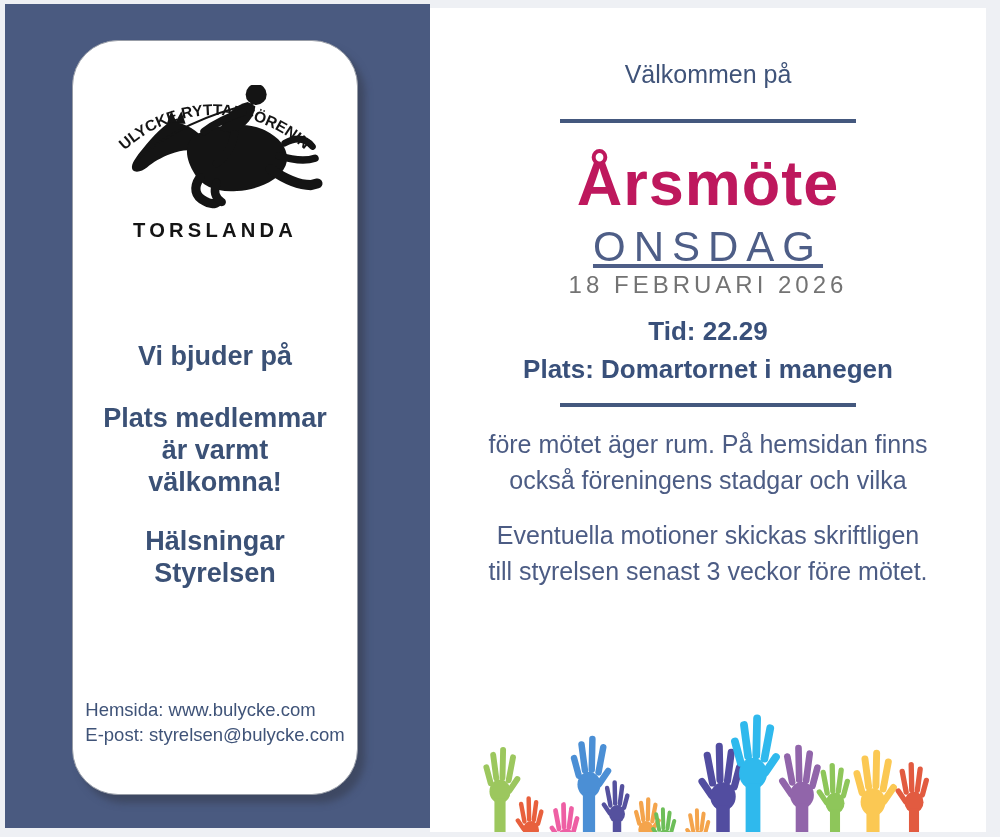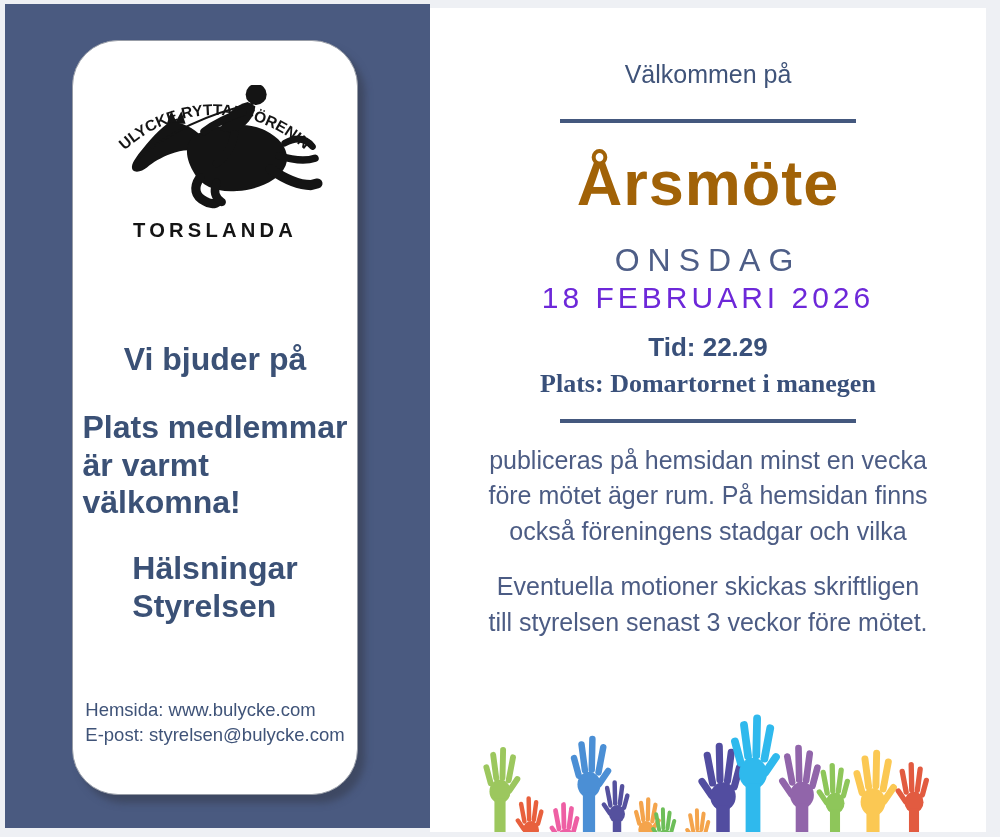--- a/index.html
+++ b/index.html
@@ -17,54 +17,54 @@
     position:absolute; left:67px; top:36px; width:286px; height:755px;
     box-sizing:border-box;
     background:#ffffff;
     border:1px solid #989da7;
     border-radius:46px;
     box-shadow:7px 8px 7px rgba(52,58,74,0.55);
     display:flex; flex-direction:column; align-items:center;
   }
   .club-logo { margin-top:44px; }
   .card-msg {
-    font-weight:bold; font-size:32px; line-height:1.18;
-    color:#3b5176; 
+    font-weight:bold; font-size:27px; line-height:1.18;
+    color:#3b5176; text-align:center;
   }
   .msg-coffee  { margin-top:96px; }
   .msg-welcome { margin-top:30px; }
   .msg-signoff { margin-top:28px; }
   .card-contact {
     margin-top:auto; margin-bottom:46px;
     font-size:18.5px; line-height:1.38; color:#3f5378; text-align:left;
   }
   
   .main-area {
     position:absolute; left:430px; top:8px; width:556px; height:824px;
     background:#ffffff;
     display:flex; flex-direction:column; align-items:center;
   }
   .intro { margin-top:52px; font-size:25px; color:#3f5379; }
   .rule  { width:296px; height:4px; background:#44587e; border:none; }
   .rule-top    { margin-top:30px; }
   .rule-middle { margin-top:18px; }
   .event-title {
     margin:24px 0 0 0; font-size:63px; font-weight:bold; line-height:1.15;
-    color:#a16207; letter-spacing:1px;
+    color:#be185d; letter-spacing:1px;
   }
   .weekday {
-    margin-top:24px; font-size:32px; color:#4e5e87;
-    letter-spacing:8px; line-height:1.12;
+    margin-top:4px; font-size:42px; color:#4e5e87;
+    letter-spacing:8px; line-height:1.12;text-decoration:underline;
   }
   .event-date {
-    margin-top:2px; font-size:30px; color:#6d28d9;
+    margin-top:2px; font-size:24px; color:#737373;
     letter-spacing:4px; line-height:1.12;
   }
   .event-time  { margin-top:16px; font-size:26px; font-weight:bold; color:#39507a; line-height:1.25; }
-  .event-place { margin-top:5px;  font-size:26px; font-weight:bold; color:#39507a; line-height:1.25;font-family:Liberation Serif, serif; }
+  .event-place { margin-top:5px;  font-size:26px; font-weight:bold; color:#39507a; line-height:1.25; }
   .body-par { margin-top:20px; font-size:25px; line-height:1.42; color:#4c5c84; text-align:center; }
   .body-par-2 { margin-top:20px; }
   .hands-svg { position:absolute; left:25px; bottom:0; }
 </style>
 </head>
 <body>
 
 <div class="page">
 
   <div class="left-panel">
@@ -146,21 +146,20 @@
 
     <div class="weekday">ONSDAG</div>
     <div class="event-date">18 FEBRUARI 2026</div>
 
     <div class="event-time">Tid: 22.29</div>
     <div class="event-place">Plats: Domartornet i manegen</div>
 
     <div class="rule rule-middle"></div>
 
     <div class="body-par">
-      <div>publiceras på hemsidan minst en vecka</div>
       <div>före mötet äger rum.  På hemsidan finns</div>
       <div>också föreningens stadgar och vilka</div>
     </div>
 
     <div class="body-par body-par-2">
       <div>Eventuella motioner skickas skriftligen</div>
       <div>till styrelsen senast 3 veckor före mötet.</div>
     </div>
 
     <svg id="hands-svg" class="hands-svg" width="520" height="128" viewBox="0 0 520 128">

